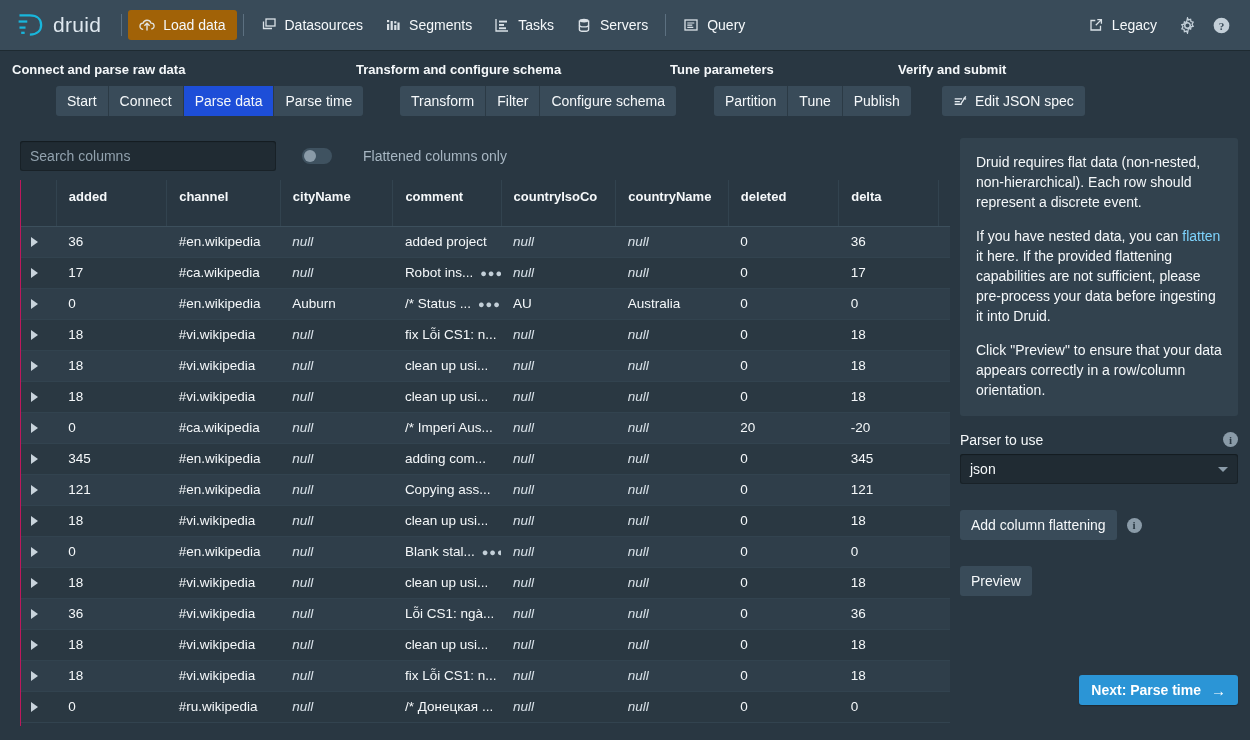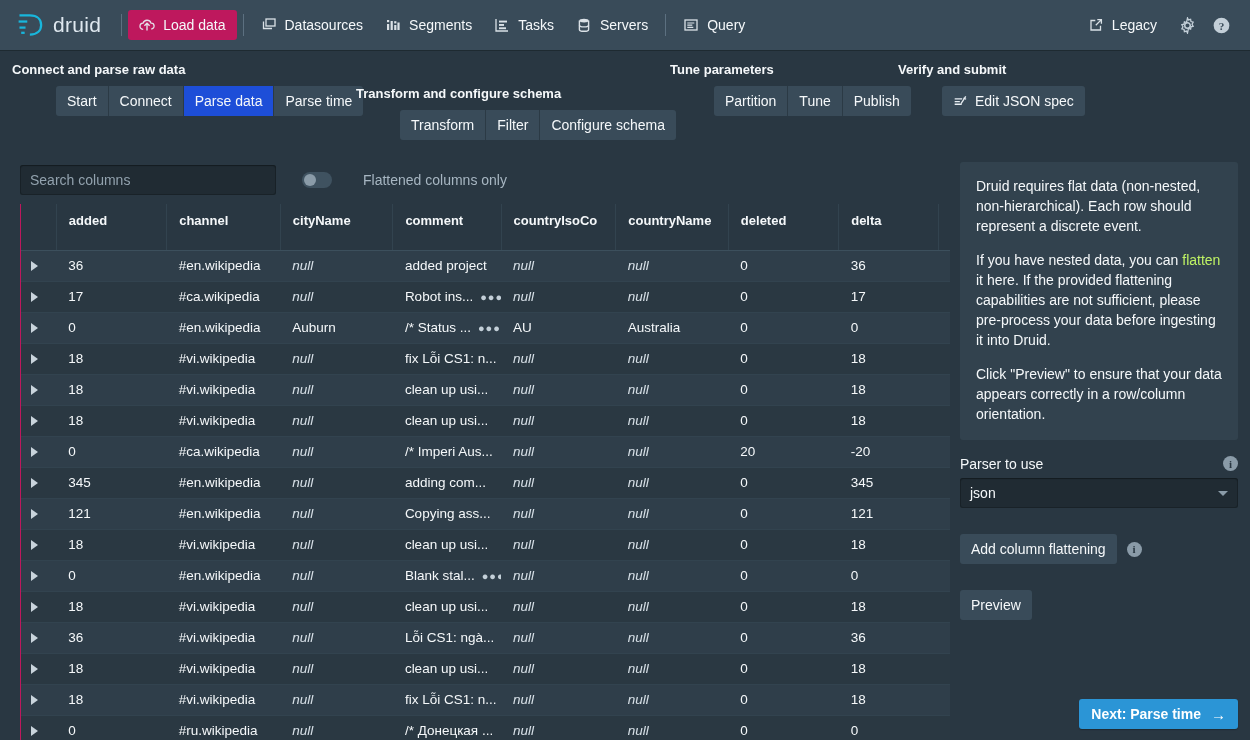--- a/index.html
+++ b/index.html
@@ -27,38 +27,38 @@
 
   .nav-btn {
     display: flex; align-items: center; gap: 8px;
     height: 30px; padding: 0 11px;
     border-radius: 3px;
     font-size: 14px; color: #f5f8fa;
     background: transparent; border: none;
     cursor: pointer; white-space: nowrap;
     font-family: inherit;
   }
-  .nav-btn.active { background: #be185d; }
+  .nav-btn.active { background: #a16207; }
   .nav-icon { width: 16px; height: 16px; display: block; flex: none; opacity: .92; }
   .nav-right { margin-left: auto; display: flex; align-items: center; gap: 4px; }
   .icon-btn {
     width: 30px; height: 30px; border-radius: 3px;
     display: flex; align-items: center; justify-content: center;
     background: transparent; border: none; cursor: pointer;
   }
 
   
   .stepnav {
     display: flex; align-items: flex-start;
     padding: 12px 12px 0 12px;
     gap: 0;
   }
   .step-group { margin-right: 22px; }
   .step-group.g1 { width: 322px; }
-  .step-group.g2 { width: 292px; margin-top: 24px; }
+  .step-group.g2 { width: 292px; }
   .step-group.g3 { width: 206px; }
   .step-title {
     font-size: 13px; font-weight: bold; color: #f5f8fa;
     margin-bottom: 9px; white-space: nowrap;
   }
   .btn-group { display: flex; padding-left: 44px; }
   .gbtn {
     height: 30px; padding: 0 11px;
     background: #394b59; border: none;
     color: #f5f8fa; font-size: 14px;
@@ -172,21 +172,21 @@
     background: #32424e;
     border-radius: 3px;
     padding: 14px 16px 16px 16px;
     margin-top: 10px;
   }
   .info-card p {
     font-size: 14px; line-height: 20px;
     color: #f5f8fa; margin-bottom: 14px;
   }
   .info-card p:last-child { margin-bottom: 0; }
-  .link { color: #bef264; cursor: pointer; }
+  .link { color: #7dd3fc; cursor: pointer; }
 
   .field-label-row {
     display: flex; align-items: flex-start; justify-content: space-between;
     margin-top: 16px; margin-bottom: 6px;
   }
   .field-label { font-size: 14px; color: #f5f8fa; }
   .info-dot {
     width: 15px; height: 15px; border-radius: 50%;
     background: #8a9ba8; color: #293742;
     font-size: 11px; font-weight: bold;

